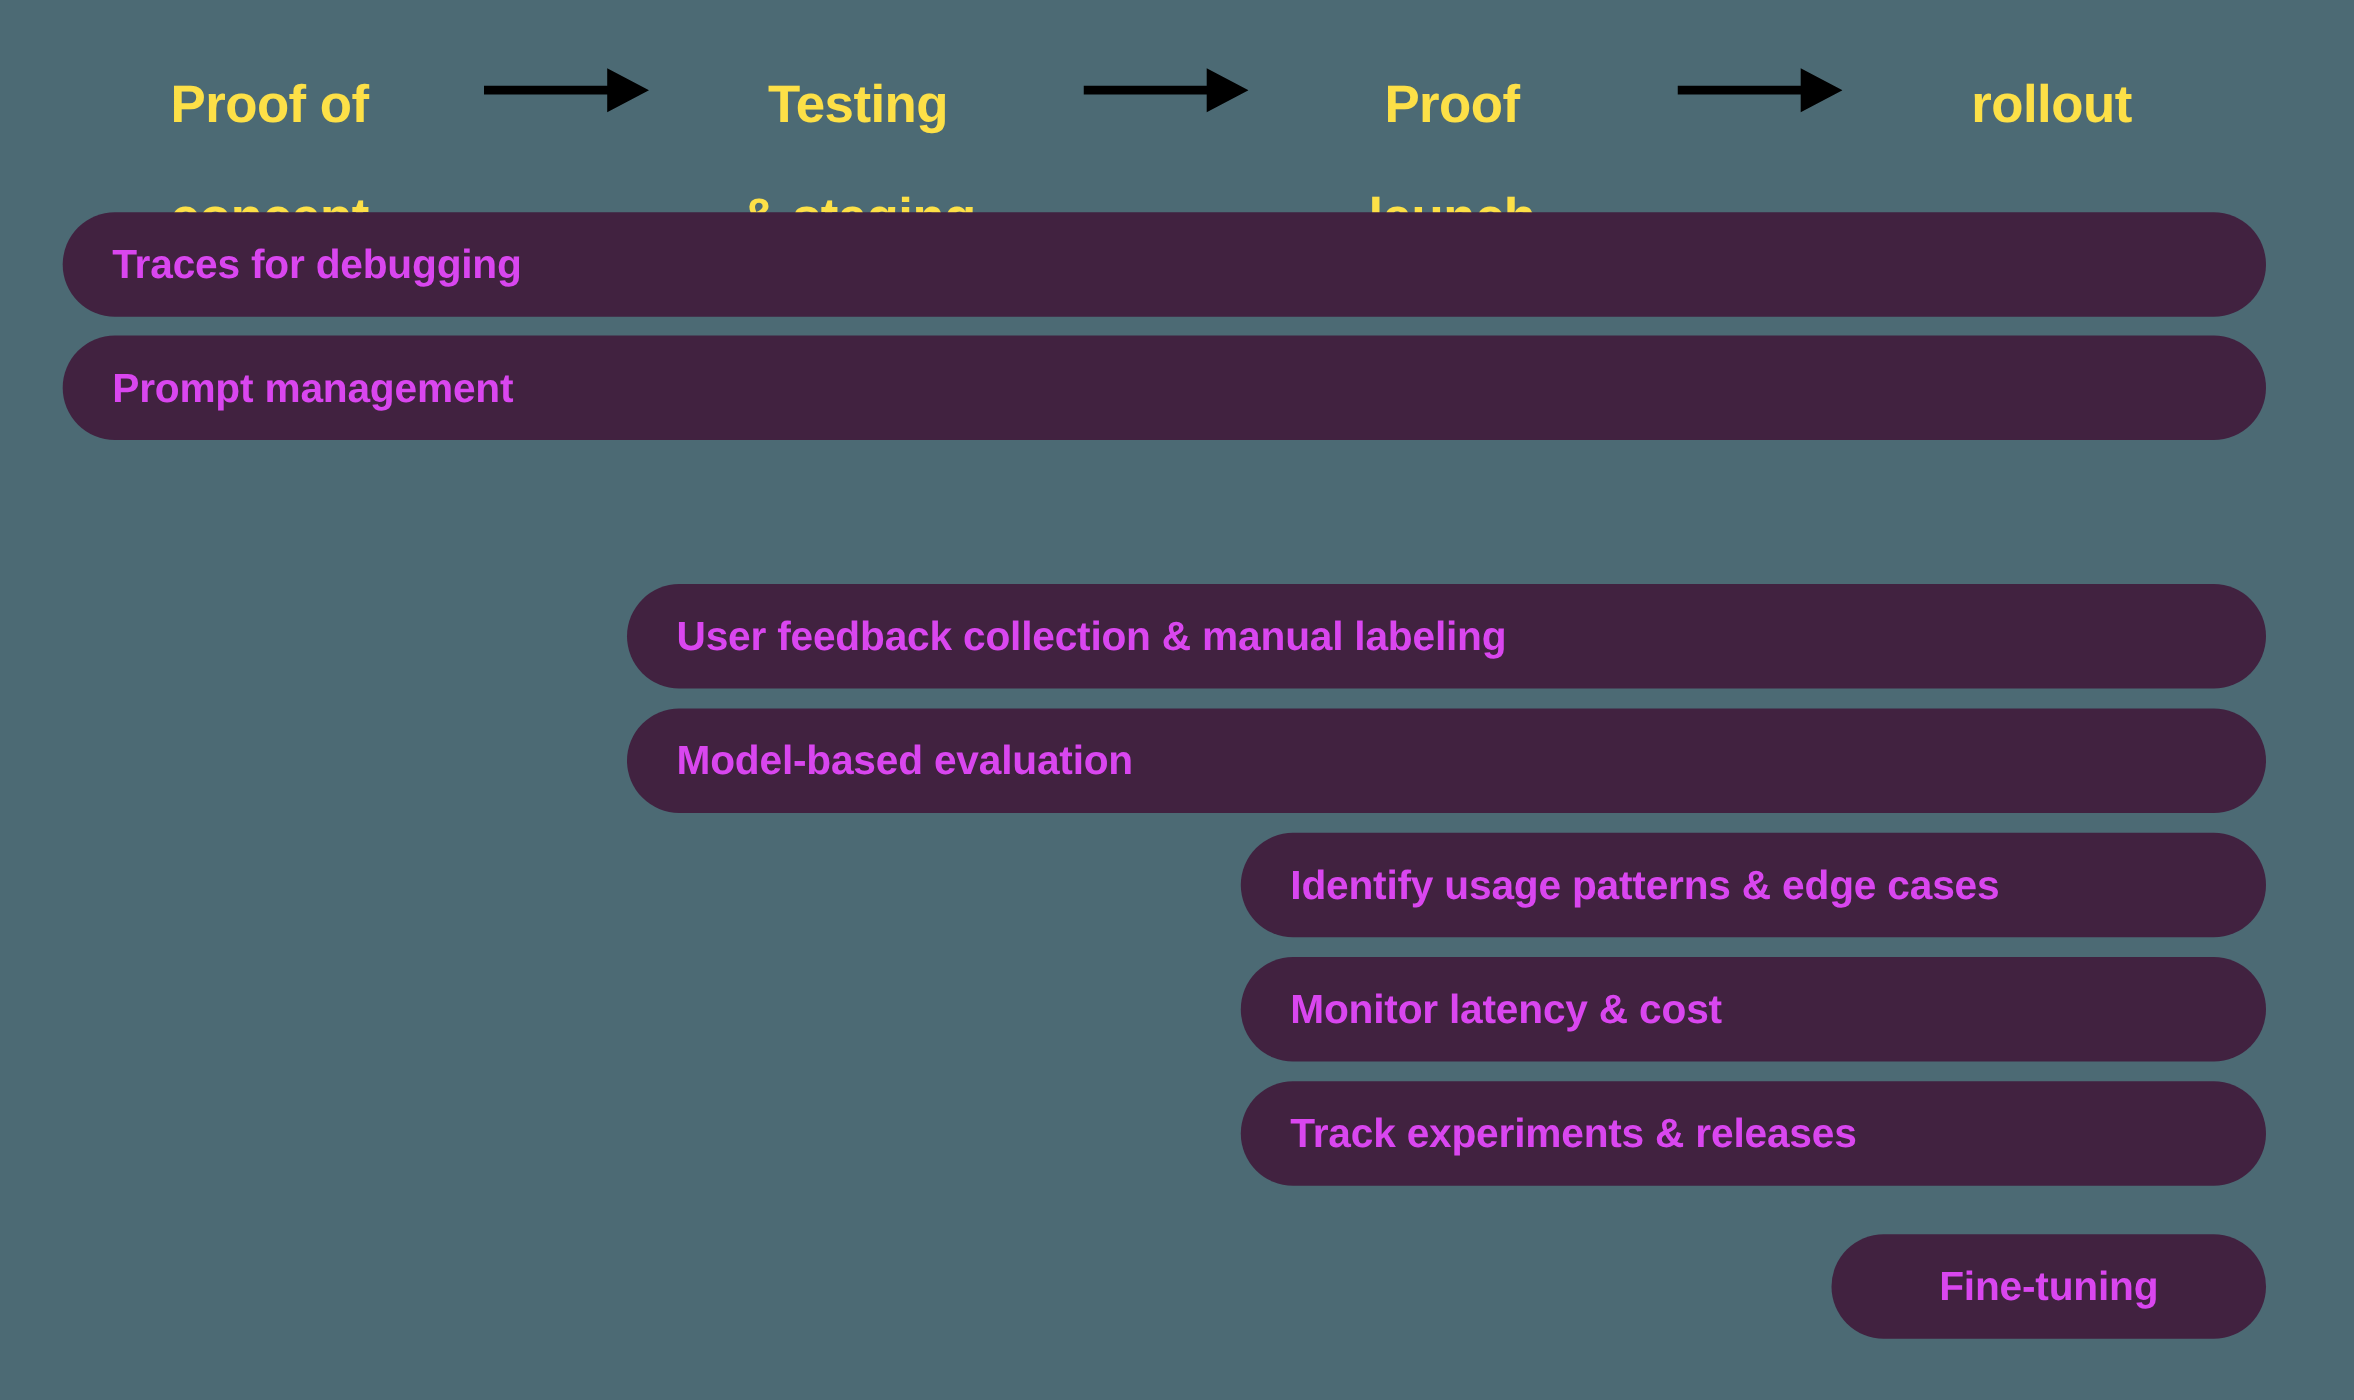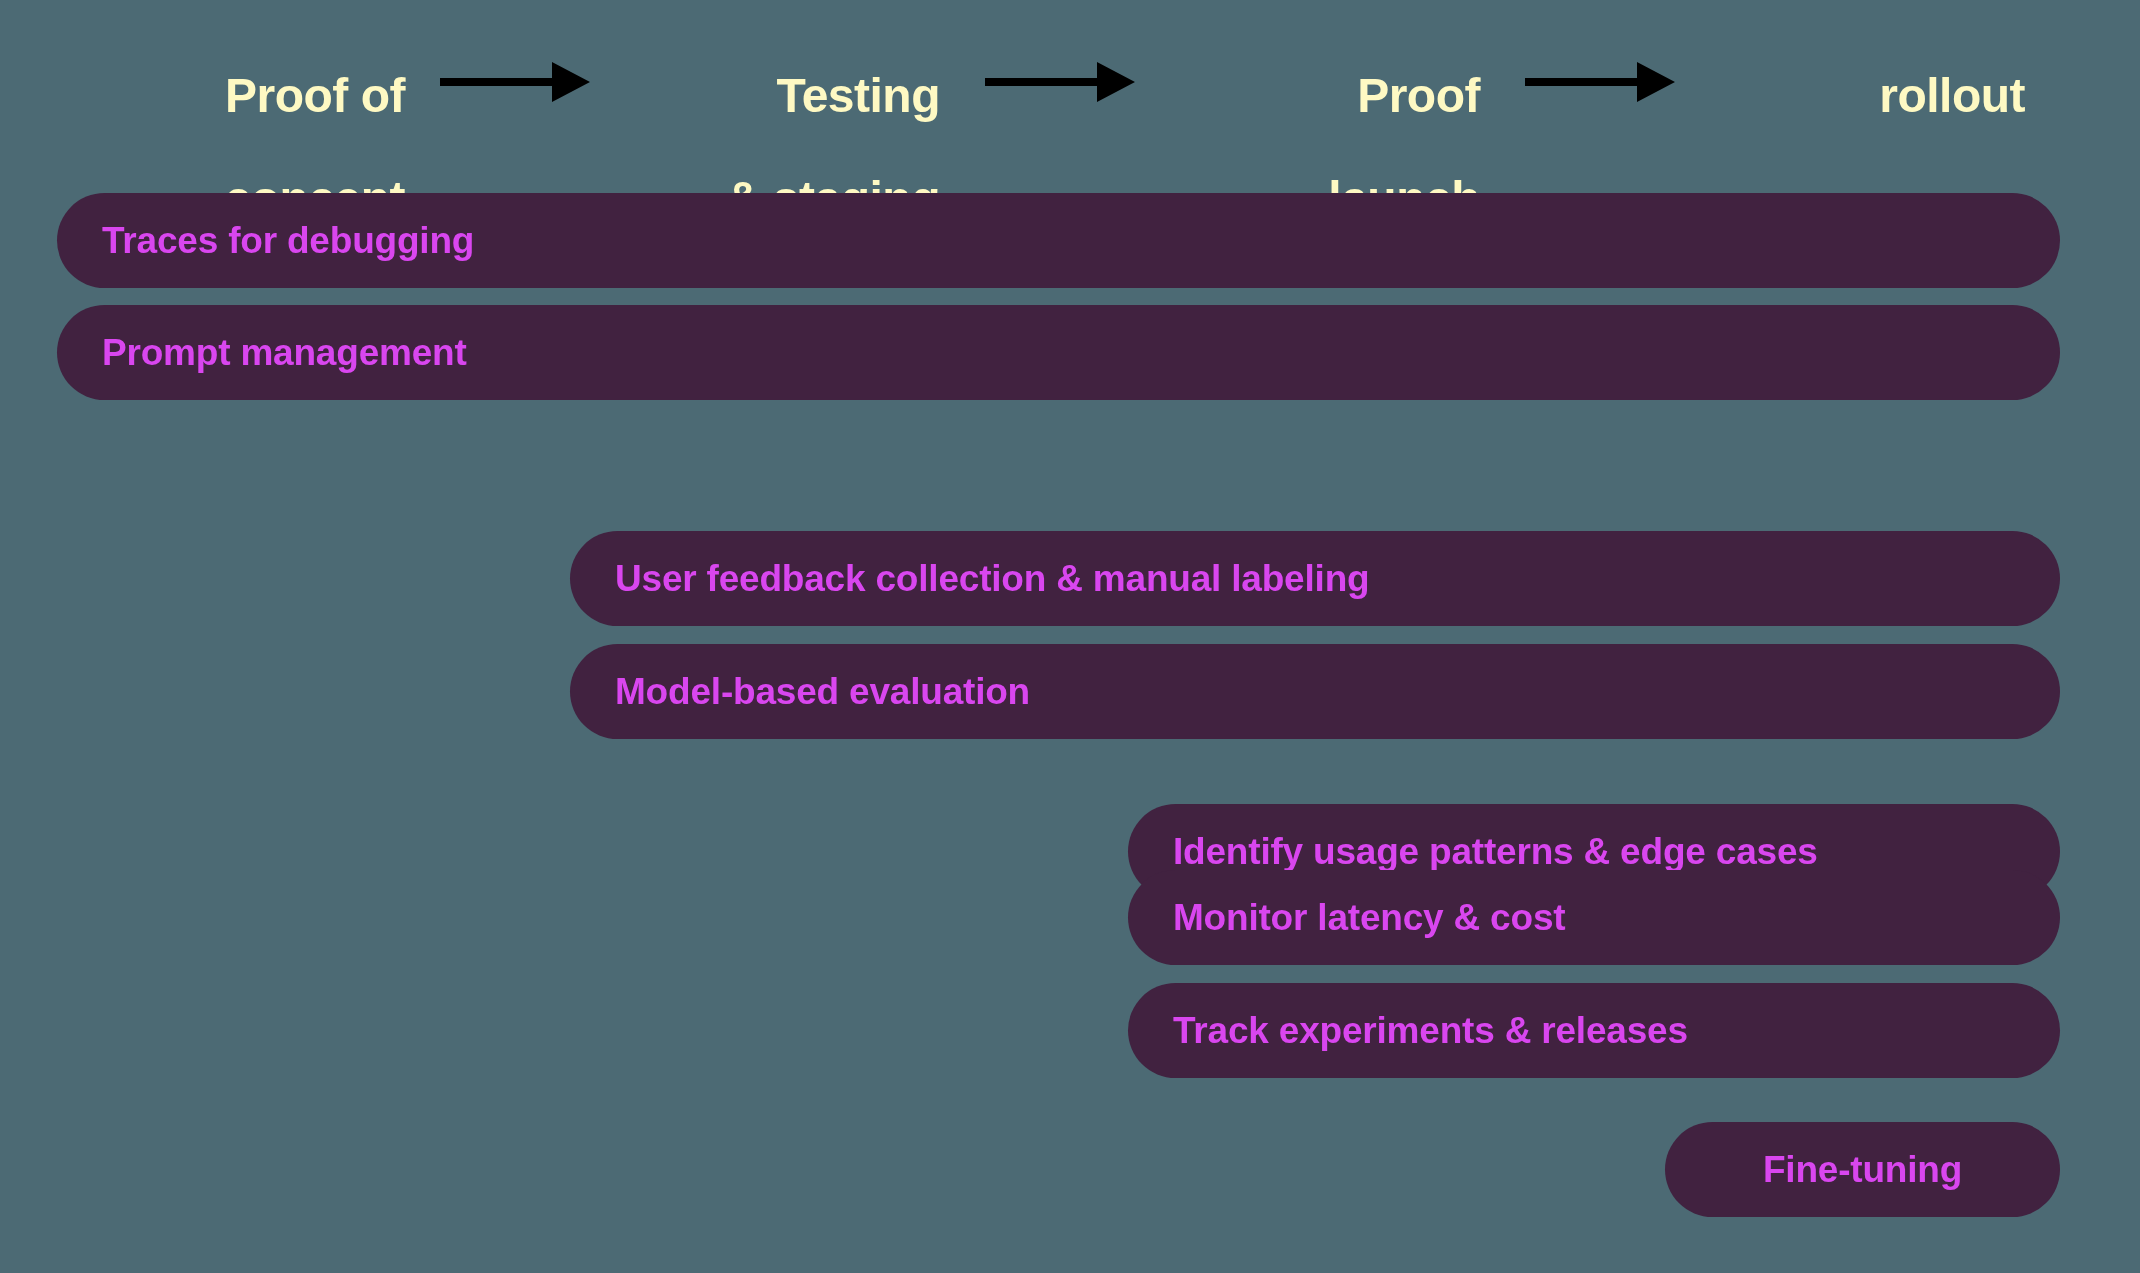--- a/index.html
+++ b/index.html
@@ -16,22 +16,22 @@
   #stage {
     position: relative;
     width: 2140px;
     height: 1273px;
     background: #4c6a74;
   }
 
   
   .phase-label {
     position: absolute;
-    text-align: right;
-    color: #fef9c3;
+    text-align: center;
+    color: #fde047;
     font-weight: bold;
     font-size: 48px;
     line-height: 1.08;
     letter-spacing: -0.5px;
     white-space: pre-line;
     top: 18px;
   }
   .phase-line {
     display: block;
   }
@@ -119,21 +119,21 @@
 
 
   <div class="bar align-left" style="left:570px; width:1490px; top:644px;">
     <span class="bar-label">Model-based evaluation</span>
   </div>
 
   <div class="bar align-left" style="left:570px; width:1490px; top:531px;">
     <span class="bar-label">User feedback collection &amp; manual labeling</span>
   </div>
 
-  <div class="bar align-left" style="left:1128px; width:932px; top:757px;margin-top:47px;">
+  <div class="bar align-left" style="left:1128px; width:932px; top:757px;">
     <span class="bar-label">Identify usage patterns &amp; edge cases</span>
   </div>
 
   <div class="bar align-left" style="left:1128px; width:932px; top:870px;">
     <span class="bar-label">Monitor latency &amp; cost</span>
   </div>
 
   <div class="bar align-left" style="left:1128px; width:932px; top:983px;">
     <span class="bar-label">Track experiments &amp; releases</span>
   </div>

